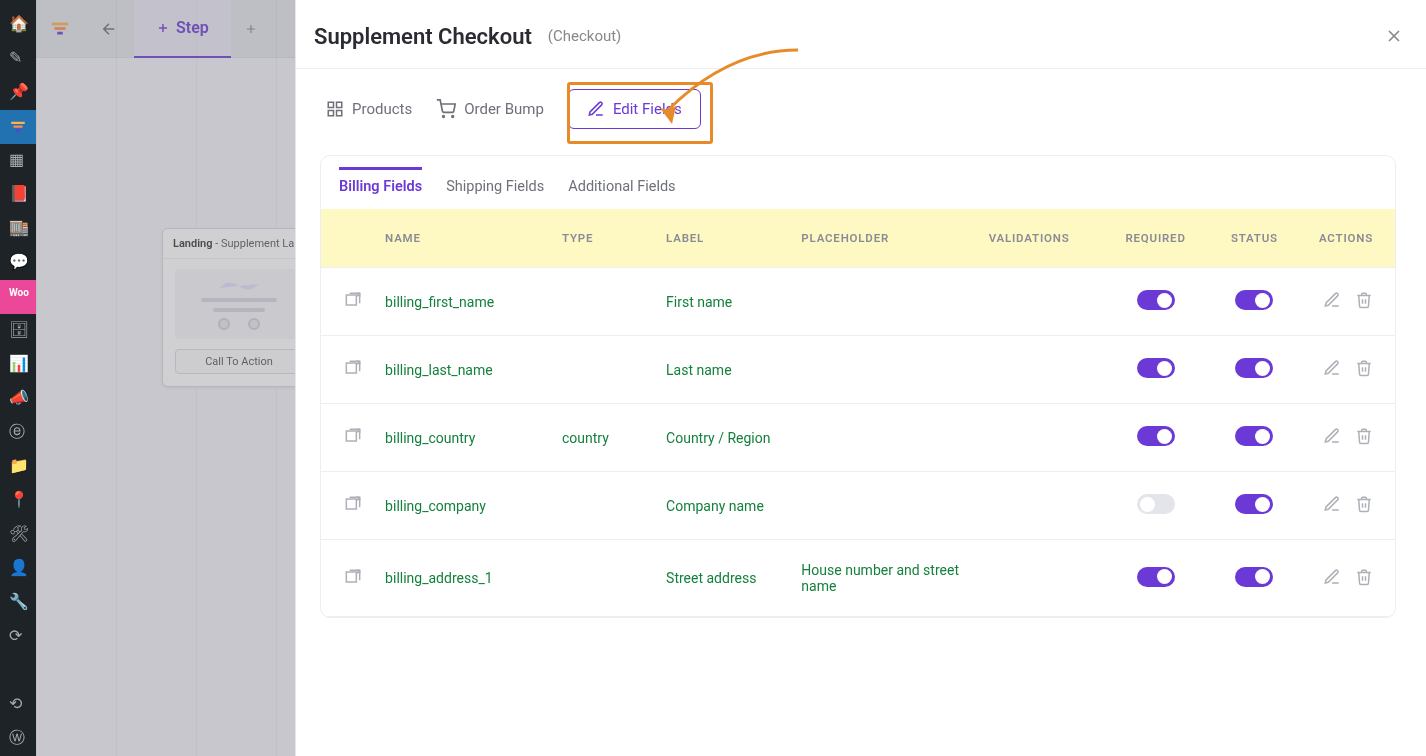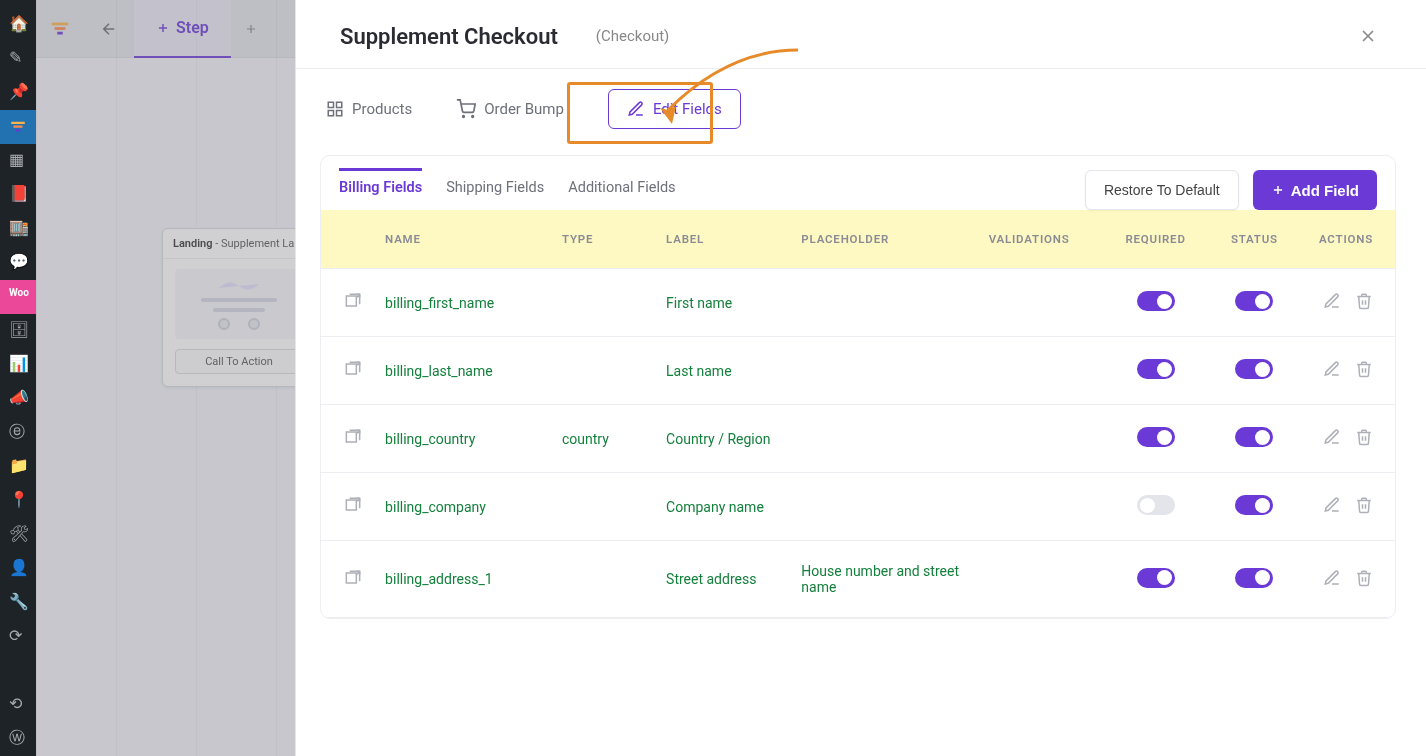--- a/index.html
+++ b/index.html
@@ -34,27 +34,27 @@
 .thumb .bar { width:60%; height:4px; background:#d6d6e0; border-radius:2px; }
 .thumb .row { display:flex; gap:18px; }
 .thumb .dot { width:12px; height:12px; border:2px solid #cfcfda; border-radius:50%; background:#e8e8ef; }
 .cta { margin-top:10px; text-align:center; font-size:11px; padding:5px; border:1px solid #d9d9df; border-radius:4px; color:#555; background:#fafafa; cursor:pointer; }
 
 
 .dim { position:absolute; left:36px; top:0; width:259px; height:100%; background:rgba(120,120,130,0.35); pointer-events:none; }
 
 
 .panel { position:absolute; left:295px; right:0; top:0; bottom:0; background:#fff; display:flex; flex-direction:column; border-left:1px solid #e5e5ea; }
-.panel-header { display:flex; align-items:center; padding:22px 44px 18px; border-bottom:1px solid #eceef1;gap:32px; }
+.panel-header { display:flex; align-items:center; padding:22px 18px 18px; border-bottom:1px solid #eceef1; }
 .panel-title { font-size:22px; font-weight:600; color:#2b2b33; }
-.panel-sub { font-size:15px; color:#888; font-weight:400; margin-left:6px; }
+.panel-sub { font-size:15px; color:#888; font-weight:400; margin-left:16px; }
 .close-x { margin-left:auto; color:#888; cursor:pointer; width:28px; height:28px; display:flex; align-items:center; justify-content:center; }
 
 
-.tabs-row { display:flex; align-items:center; gap:44px; padding:20px 30px 26px; position:relative; }
+.tabs-row { display:flex; align-items:center; gap:24px; padding:20px 30px 26px; position:relative; }
 .tab-btn { display:flex; align-items:center; gap:8px; color:#6e707a; font-size:15px; cursor:pointer; padding:8px 0; }
 .tab-btn.pill { border:1.5px solid #6b39d6; color:#6b39d6; border-radius:6px; padding:10px 18px; background:#fff; }
 .tab-highlight { position:absolute; left:566px; top:84px; width:146px; height:62px; border:3px solid #e78b2a; border-radius:3px; pointer-events:none; box-sizing:border-box; }
 .arrow-annot { position:absolute; left:648px; top:0px; width:160px; height:90px; pointer-events:none; }
 
 
 .card { margin:0 30px 0 24px; border:1px solid #eceef1; border-radius:10px; overflow:hidden; }
 .card-tabs { display:flex; align-items:center; padding:14px 18px 0 18px; gap:24px; }
 .ctab { font-size:14.5px; color:#6e707a; padding:8px 0 14px; cursor:pointer; }
 .ctab.active { color:#6b39d6; font-weight:600; border-top:3px solid #6b39d6; margin-top:-3px; padding-top:8px; }
@@ -260,29 +260,20 @@
         <path d="M150 5 Q 80 5 20 65" fill="none" stroke="#e78b2a" stroke-width="3"></path>
         <path d="M20 65 l-8 -2 l12 16 l4 -18 z" fill="#e78b2a"></path>
       </svg>
     </div>
 
     <div class="card">
       <div class="card-tabs">
         <div class="ctab active">Billing Fields</div>
         <div class="ctab">Shipping Fields</div>
         <div class="ctab">Additional Fields</div>
-        <div class="card-actions">
-          <button class="btn-outline">Restore To Default</button>
-          <button class="btn-primary">
-            <svg width="14" height="14" viewBox="0 0 24 24" fill="none" stroke="#fff" stroke-width="2.5">
-                <path d="M12 5v14M5 12h14"></path>
-              </svg>
-            <span>Add Field</span>
-          </button>
-        </div>
       </div>
 
       <table class="tbl">
         <thead>
           <tr>
             <th class="col-handle"></th>
             <th class="col-name">NAME</th>
             <th class="col-type">TYPE</th>
             <th class="col-label">LABEL</th>
             <th class="col-ph">PLACEHOLDER</th>

